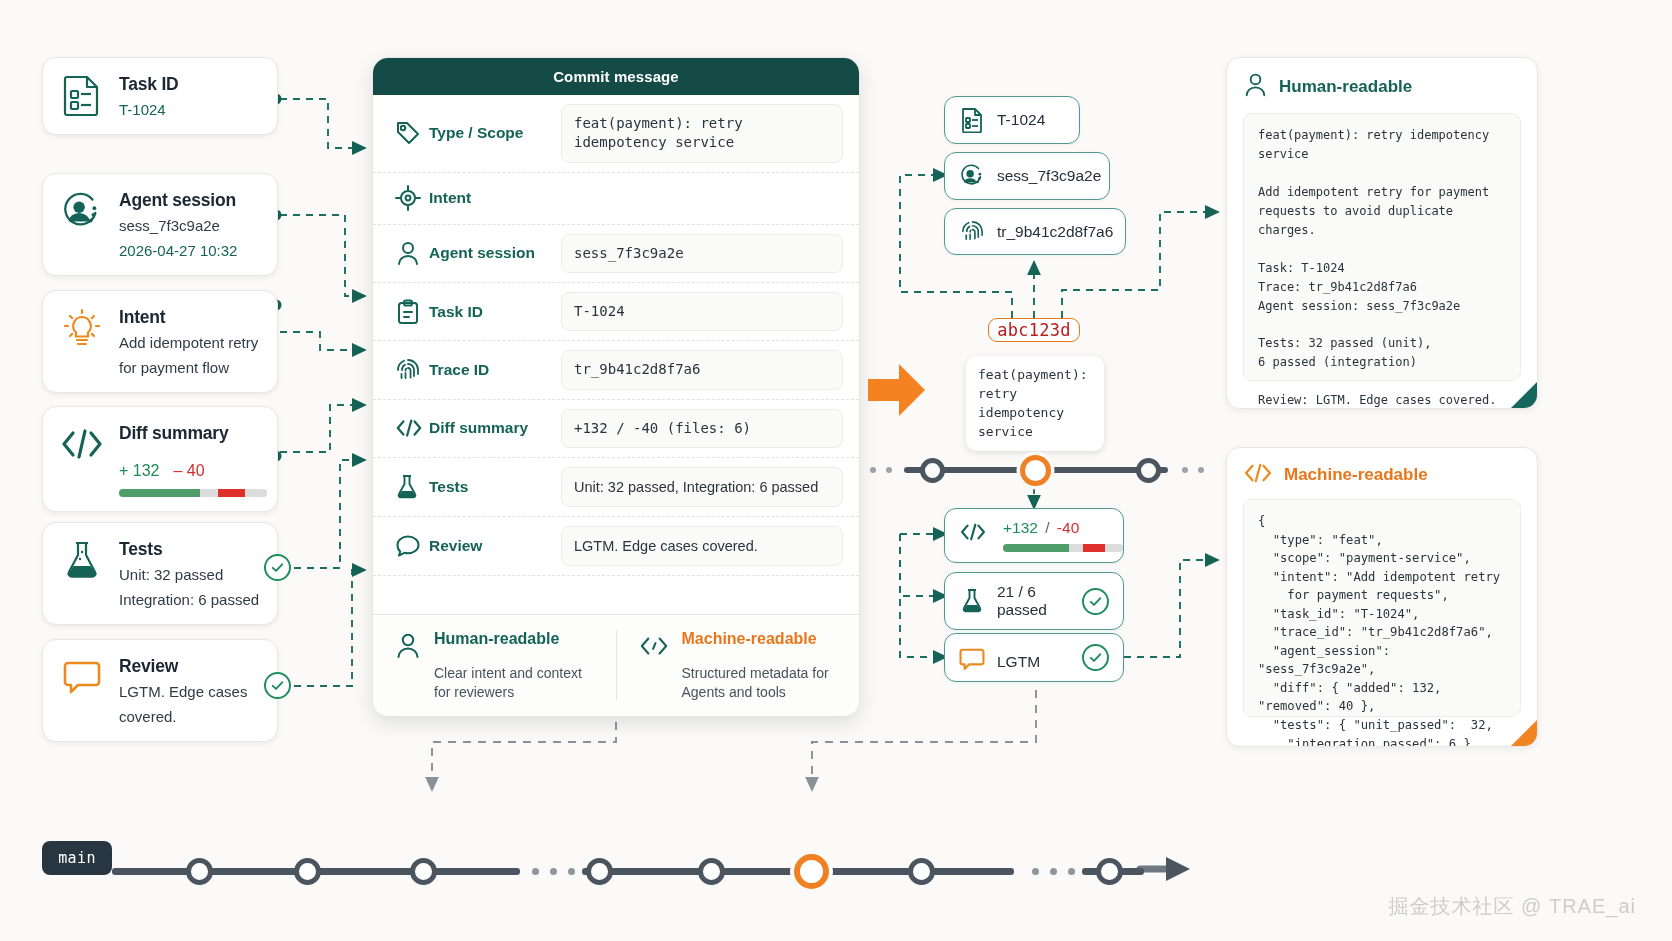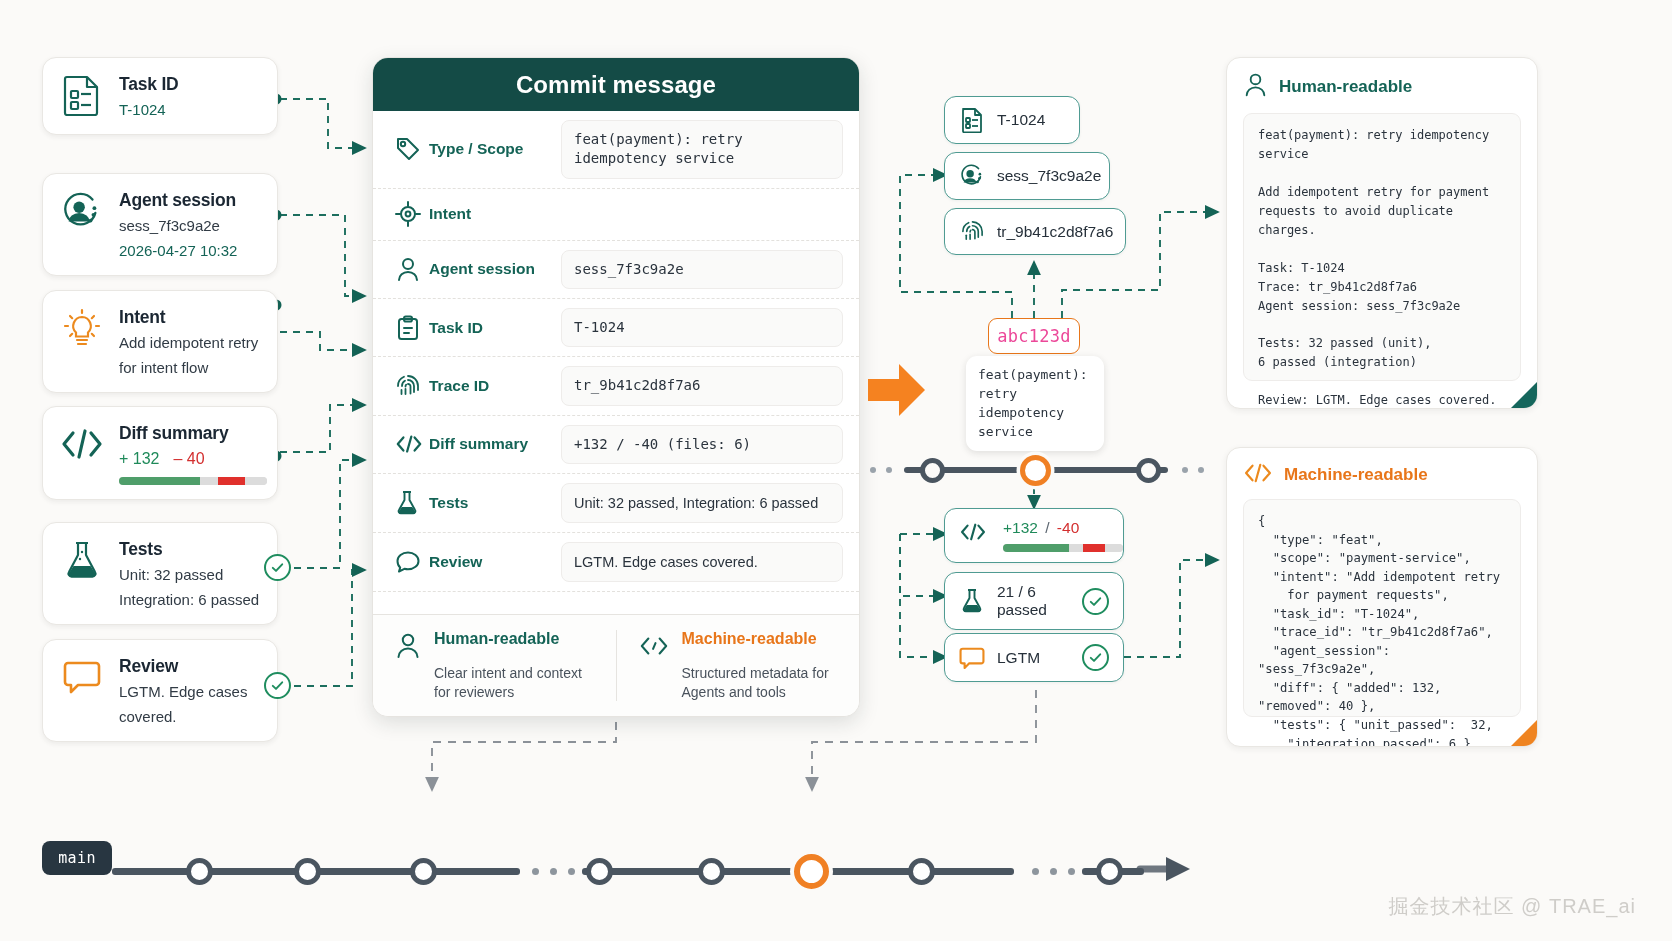--- a/index.html
+++ b/index.html
@@ -23,21 +23,21 @@
   }
 
   
   .lcard { width: 236px; padding: 14px 16px; display: flex; gap: 14px; align-items: flex-start; }
   .lcard .ico { flex: 0 0 46px; height: 46px; display: flex; align-items: center; justify-content: center; }
   .lcard .body { padding-top: 2px; }
   .lcard .title { font-size: 17.5px; font-weight: 700; letter-spacing: -.2px; color: #1b2733; }
   .lcard .sub { font-size: 15px; color: #146356; margin-top: 5px; line-height: 1.32; }
   .lcard .sub.dark { color: #313b45; }
 
-  .difnums { font-size: 16px; margin-top: 6px; }
+  .difnums { font-size: 16px; margin-top: 18px; }
   .difnums .plus { color: #1f8a5a; }
   .difnums .minus { color: #d32f2f; margin-left: 14px; }
   .difbar { margin-top: 9px; width: 148px; height: 8px; border-radius: 4px; background: #dcdcdc; overflow: hidden; display: flex; }
   .difbar i { display: block; height: 100%; }
   .difbar .g { background: #4f9e6a; }
   .difbar .gap1 { background: #dcdcdc; }
   .difbar .r { background: #e0302c; }
 
   
   .chk {
@@ -48,23 +48,23 @@
   .chk svg { width: 15px; height: 15px; }
 
   
   #commit-panel {
     position: absolute; left: 372px; top: 57px; width: 488px; height: 660px;
     background: #fff; border-radius: 16px; overflow: hidden;
     box-shadow: 0 6px 20px rgba(20,40,40,.13);
     border: 1px solid #e6e4e0;
   }
   #commit-head {
-    height: 53px; background: #144b46; color: #fff;
+    height: 37px; background: #144b46; color: #fff;
     display: flex; align-items: center; justify-content: center;
-    font-size: 24px; font-weight: 700; letter-spacing: .1px;
+    font-size: 15px; font-weight: 700; letter-spacing: .1px;
   }
   .crow {
     display: flex; align-items: center; padding: 9px 16px 9px 22px;
     border-bottom: 1px dashed #e3e1dd; min-height: 52px;
   }
   .crow:last-of-type { border-bottom: none; }
   .crow .cico { flex: 0 0 34px; display: flex; align-items: center; }
   .crow .clab { flex: 0 0 132px; font-size: 15.5px; font-weight: 600; color: #146356; }
   .crow .cval {
     flex: 1; background: #fafaf9; border: 1px solid #eeecea; border-radius: 8px;
@@ -87,24 +87,24 @@
   
   .chip {
     position: absolute; background: #fff; border: 1.6px solid #4f9b92;
     border-radius: 12px; display: flex; align-items: center; gap: 12px;
     padding: 10px 14px; font-size: 15.5px; color: #26303a;
     box-shadow: 0 1px 3px rgba(30,60,60,.06);
   }
   .chip .ci { flex: 0 0 26px; display: flex; align-items: center; justify-content: center; }
 
   #hash-chip {
-    position: absolute; left: 988px; top: 318px; width: 92px; height: 36px;
+    position: absolute; left: 988px; top: 318px; width: 92px; height: 24px;
     border: 1.6px solid #e8761a; border-radius: 9px; background: #fff;
     display: flex; align-items: center; justify-content: center;
-    color: #ec4899; font-size: 17px; letter-spacing: .3px;
+    color: #b91c1c; font-size: 17px; letter-spacing: .3px;
   }
   #hash-msg {
     position: absolute; left: 966px; top: 356px; width: 138px; padding: 10px 12px;
     background: #fff; border-radius: 11px; box-shadow: 0 2px 7px rgba(40,40,40,.13);
     font-size: 13px; line-height: 1.45; color: #2a333d;
   }
 
   
   #mini-rail { position: absolute; left: 868px; top: 455px; width: 336px; height: 30px; }
   #mini-rail .line { position: absolute; top: 12px; left: 36px; width: 264px; height: 6px; background: #4a5560; border-radius: 3px; }
@@ -254,21 +254,21 @@
   <span class="ico">
     <svg width="40" height="42" viewBox="0 0 40 42" fill="none" stroke="#ec8a1e" stroke-width="2.2" stroke-linecap="round">
       <path d="M20,10 a9,9 0 0 1 6,15.5 v4 h-12 v-4 A9,9 0 0 1 20,10z"></path>
       <path d="M15,33 h10 M16,37 h8"></path>
       <path d="M20,3 v3 M8,9 l2.2,2.2 M32,9 l-2.2,2.2 M3,19 h3 M34,19 h3 M8,29 l2.2,-2.2 M32,29 l-2.2,-2.2"></path>
     </svg>
   </span>
   <div class="body">
     <div class="title">Intent</div>
     <div class="sub dark">Add idempotent retry</div>
-    <div class="sub dark">for intent flow</div>
+    <div class="sub dark">for payment flow</div>
   </div>
 </div>
 
 <div class="card lcard" id="card-diff-summary" style="left:42px; top:406px;">
   <span class="ico">
     <svg width="44" height="34" viewBox="0 0 44 34" fill="none" stroke="#146356" stroke-width="3.2" stroke-linecap="round" stroke-linejoin="round">
       <path d="M13,6 L4,17 L13,28"></path>
         <path d="M31,6 L40,17 L31,28"></path>
         <path d="M25,4 L19,30"></path>
     </svg>
@@ -548,21 +548,21 @@
     </svg>
   </span>
   <span style="flex:1">21 / 6 passed</span>
   <span class="chk" style="position:static;">
     <svg viewBox="0 0 16 16" fill="none" stroke="#1f8d5f" stroke-width="2.1" stroke-linecap="round" stroke-linejoin="round">
         <path d="M3,8.4 L6.4,11.6 L13,4.6"></path>
       </svg>
   </span>
 </div>
 
-<div class="chip" id="chip-review" style="left:944px; top:633px; width:180px;">
+<div class="chip" id="chip-review" style="left:944px; top:633px; width:180px;align-items:flex-end;">
   <span class="ci">
     <svg width="26" height="24" viewBox="0 0 28 26" fill="none" stroke="#ec8a1e" stroke-width="2.3" stroke-linejoin="round">
       <path d="M4,3 h20 a2.4,2.4 0 0 1 2.4,2.4 v11 a2.4,2.4 0 0 1 -2.4,2.4 h-13 l-5,5 v-5 h-2 A2.4,2.4 0 0 1 1.6,16.4 v-11 A2.4,2.4 0 0 1 4,3z"></path>
     </svg>
   </span>
   <span style="flex:1">LGTM</span>
   <span class="chk" style="position:static;">
     <svg viewBox="0 0 16 16" fill="none" stroke="#1f8d5f" stroke-width="2.1" stroke-linecap="round" stroke-linejoin="round">
         <path d="M3,8.4 L6.4,11.6 L13,4.6"></path>
       </svg>

